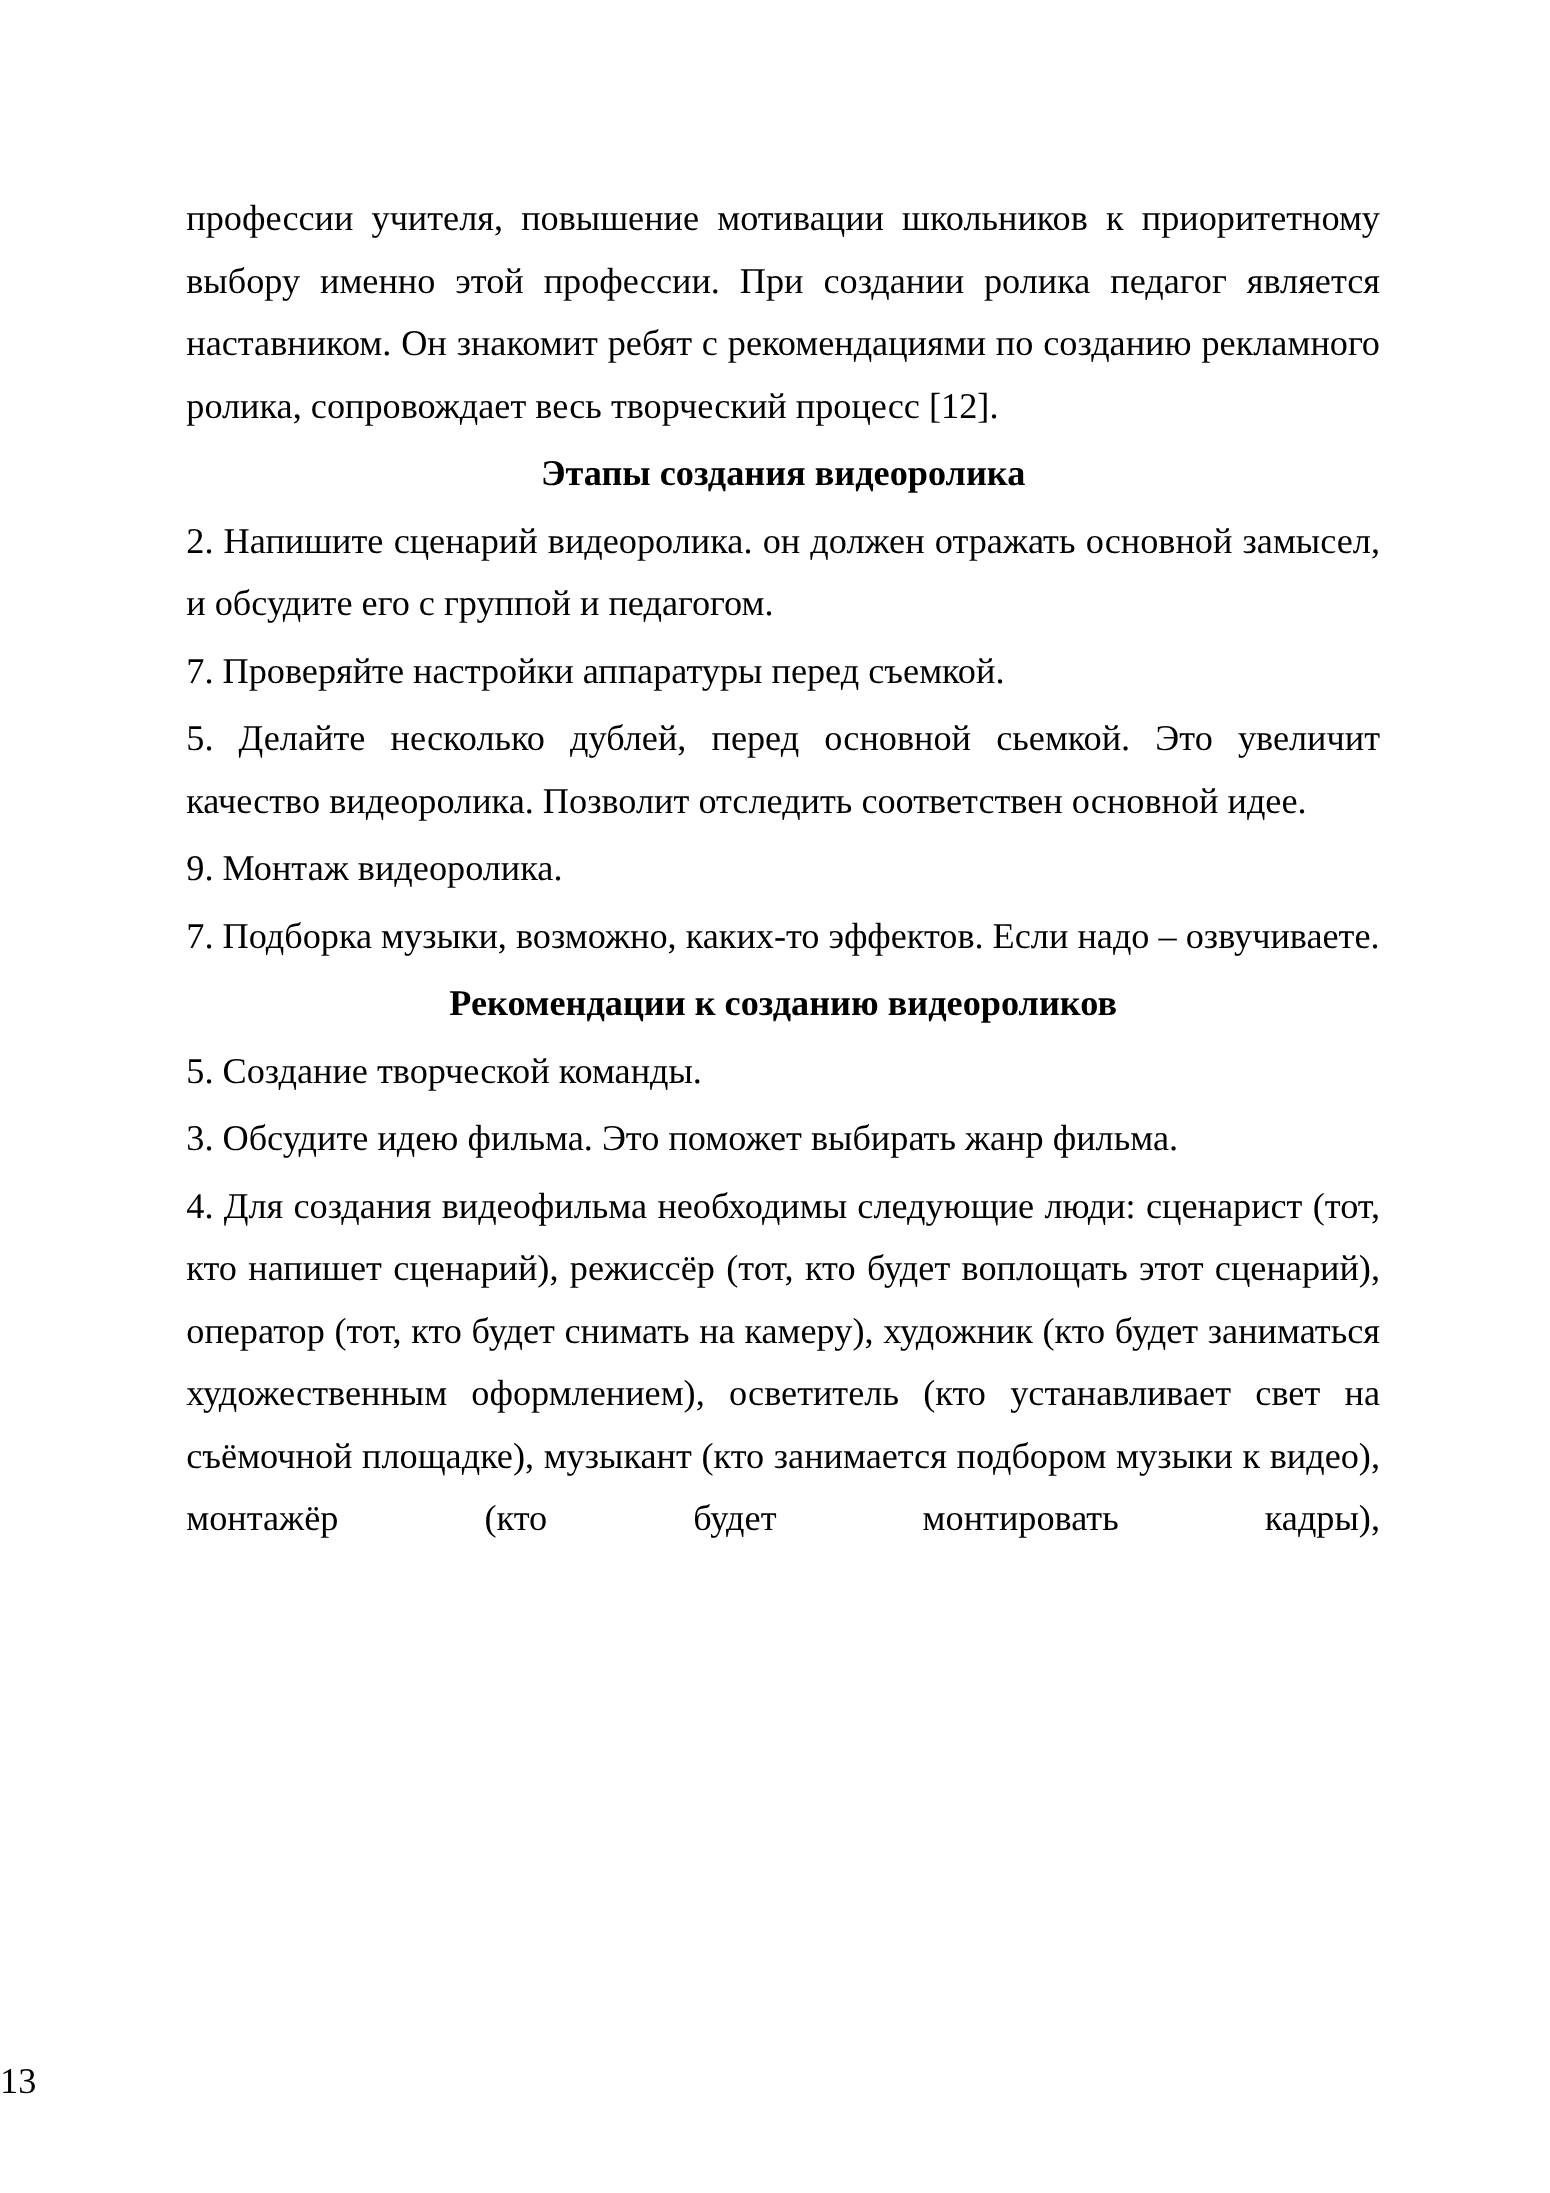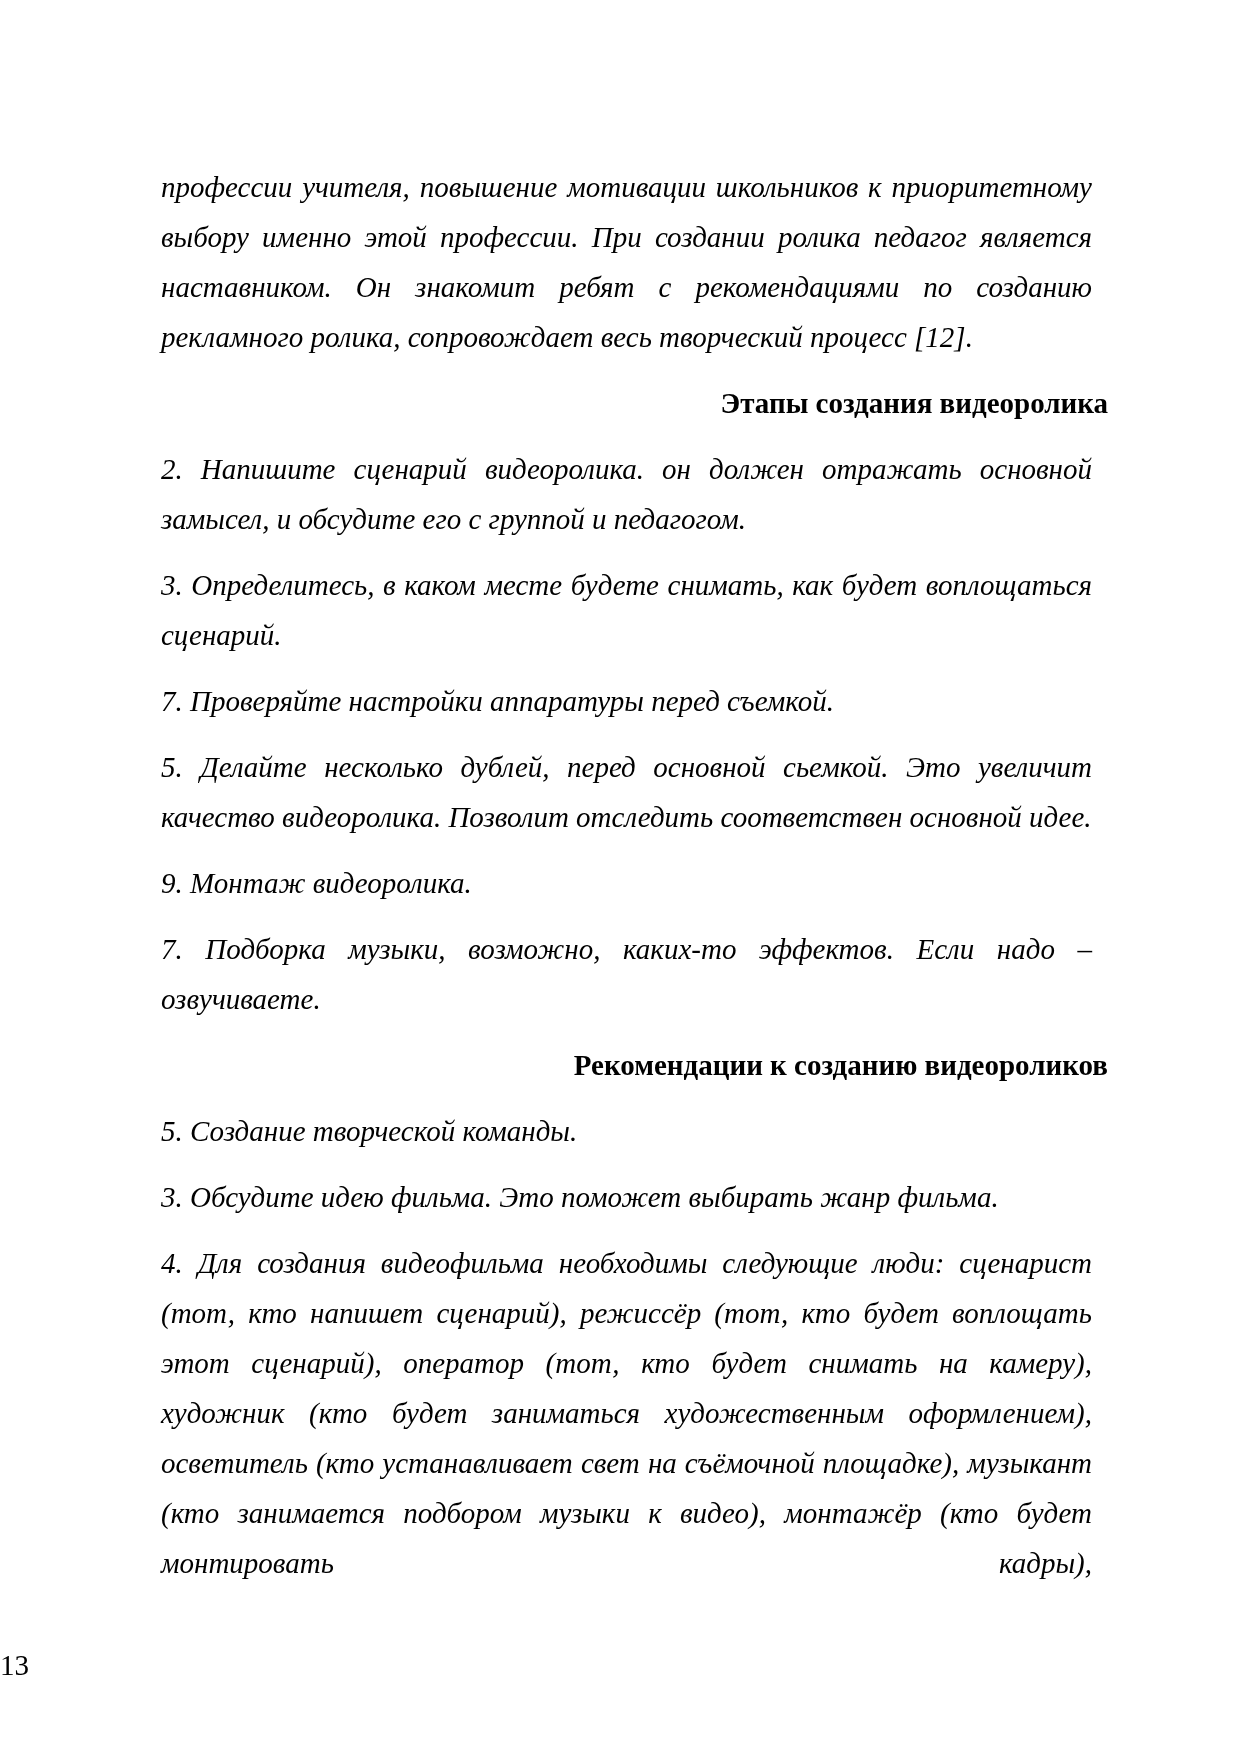--- a/index.html
+++ b/index.html
@@ -25,33 +25,32 @@
   }
   .content {
     position: absolute;
     left: 145px;
     top: 146px;
     width: 963px;
     font-size: 29px;
     line-height: 50px;
   }
   .para {
-    margin: 16px;
+    margin: 4px;
     text-align: justify;
-    font-style: italic;
   }
   .para.justify-last {
     text-align-last: justify;
   }
   .heading {
     margin: 0;
     font-size: 29px;
     line-height: 50px;
     font-weight: bold;
-    text-align: right;
+    text-align: center;
   }
   .page-number {
     position: absolute;
     top: 1640px;
     left: 0;
     width: 1240px;
     font-size: 29px;
     line-height: 50px;
   }
 </style>
@@ -61,21 +60,20 @@
 <div class="page">
   <div class="content">
 
     <p class="para">профессии учителя, повышение мотивации школьников к приоритетному выбору именно этой профессии. При создании ролика педагог является наставником. Он знакомит ребят с рекомендациями по созданию рекламного ролика, сопровождает весь творческий процесс [12].</p>
 
     <h2 class="heading">Этапы создания видеоролика</h2>
 
 
     <p class="para">2. Напишите сценарий видеоролика. он должен отражать основной замысел, и обсудите его с группой и педагогом.</p>
 
-    <p class="para">3. Определитесь, в каком месте будете снимать, как будет воплощаться сценарий.</p>
 
     <p class="para">7. Проверяйте настройки аппаратуры перед съемкой.</p>
 
     <p class="para">5. Делайте несколько дублей, перед основной сьемкой. Это увеличит качество видеоролика. Позволит отследить соответствен основной идее.</p>
 
     <p class="para">9. Монтаж видеоролика.</p>
 
     <p class="para">7. Подборка музыки, возможно, каких-то эффектов. Если надо – озвучиваете.</p>
 
     <h2 class="heading">Рекомендации к созданию видеороликов</h2>

